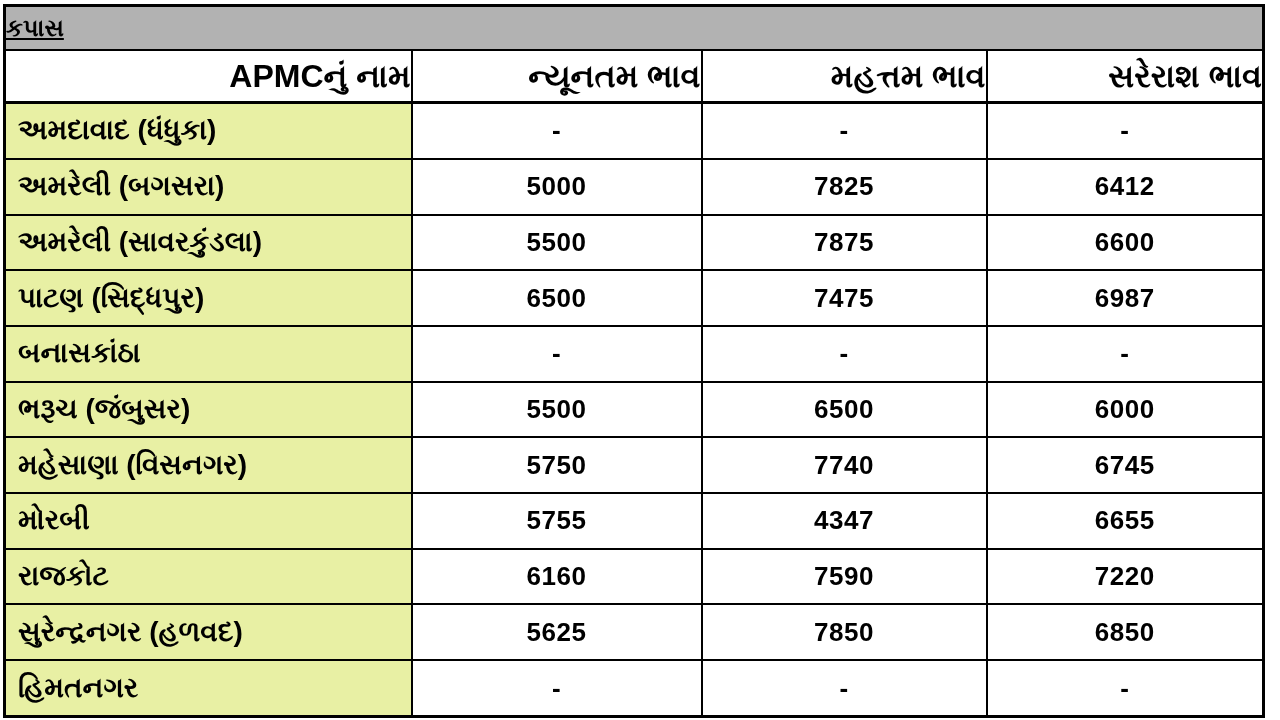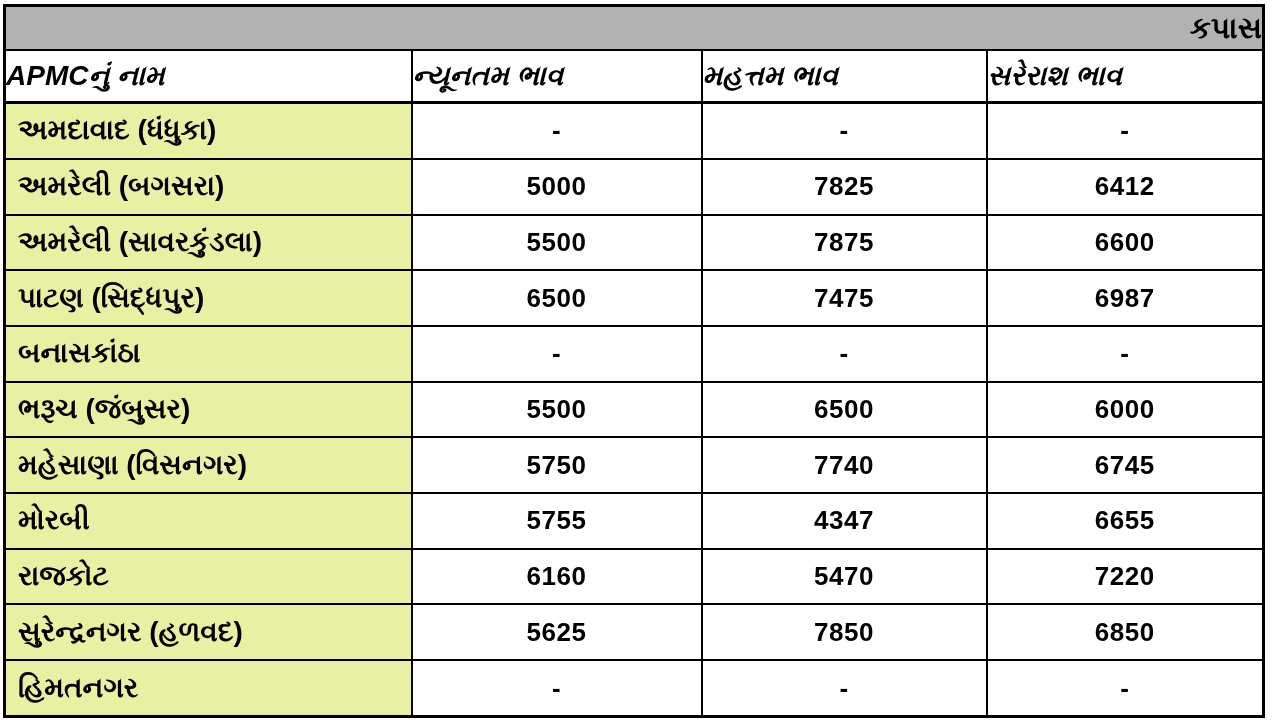--- a/index.html
+++ b/index.html
@@ -28,34 +28,34 @@
   .price-table td, .price-table th {
     border: 2px solid var(--border-color);
     font-weight: bold;
     color: #000000;
     overflow: hidden;
     white-space: nowrap;
     padding: 0;
   }
   .title-cell {
     background: var(--title-bg);
-    text-align: right;
+    text-align: left;
     vertical-align: middle;
-    font-size: 30px;
+    font-size: 24px;
     height: 42px;
     border-bottom: 3px solid var(--border-color);
+    text-decoration: underline;
   }
   .price-table th {
     background: var(--cell-bg);
-    text-align: left;
+    text-align: right;
     vertical-align: middle;
-    font-size: 28px;
+    font-size: 32px;
     height: 50px;
     border-bottom: 3px solid var(--border-color);
-    font-style: italic;
   }
   td.name-cell {
     background: var(--name-bg);
     text-align: left;
     vertical-align: middle;
     padding-left: 12px;
     font-size: 28px;
   }
   td.num-cell {
     background: var(--cell-bg);
@@ -140,21 +140,21 @@
   <tr>
     <td class="name-cell">મોરબી</td>
     <td class="num-cell">5755</td>
     <td class="num-cell">4347</td>
     <td class="num-cell">6655</td>
   </tr>
 
   <tr>
     <td class="name-cell">રાજકોટ</td>
     <td class="num-cell">6160</td>
-    <td class="num-cell">5470</td>
+    <td class="num-cell">7590</td>
     <td class="num-cell">7220</td>
   </tr>
 
 
 
   <tr>
     <td class="name-cell">સુરેન્દ્રનગર (હળવદ)</td>
     <td class="num-cell">5625</td>
     <td class="num-cell">7850</td>
     <td class="num-cell">6850</td>

